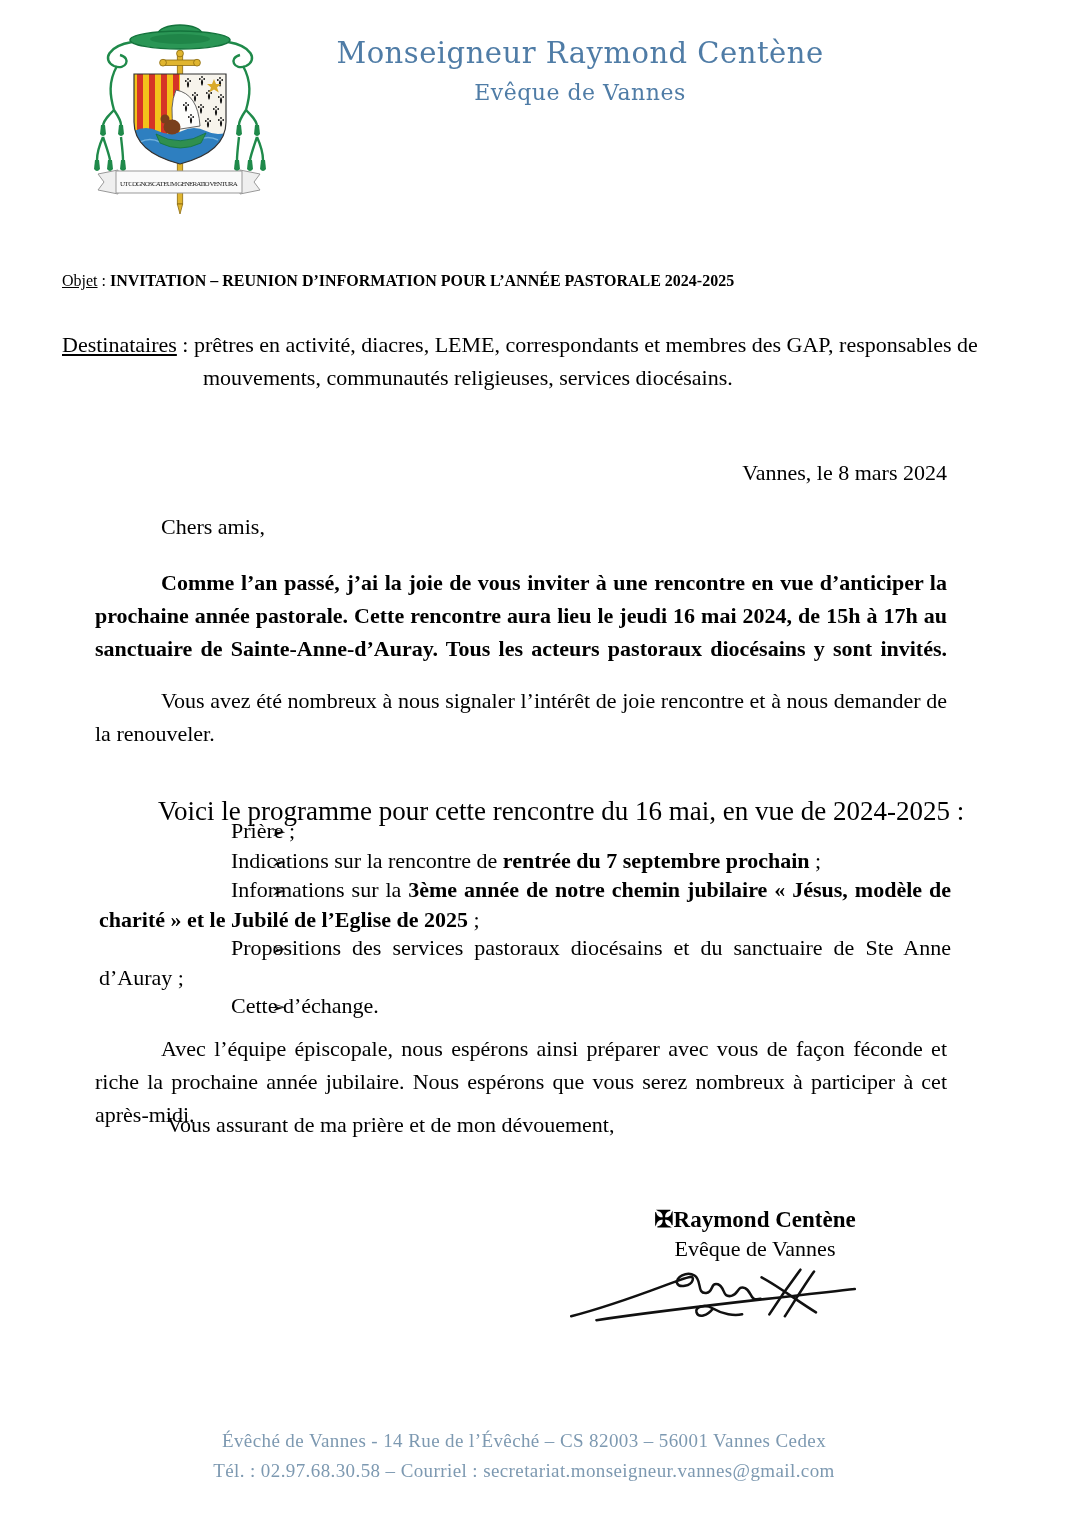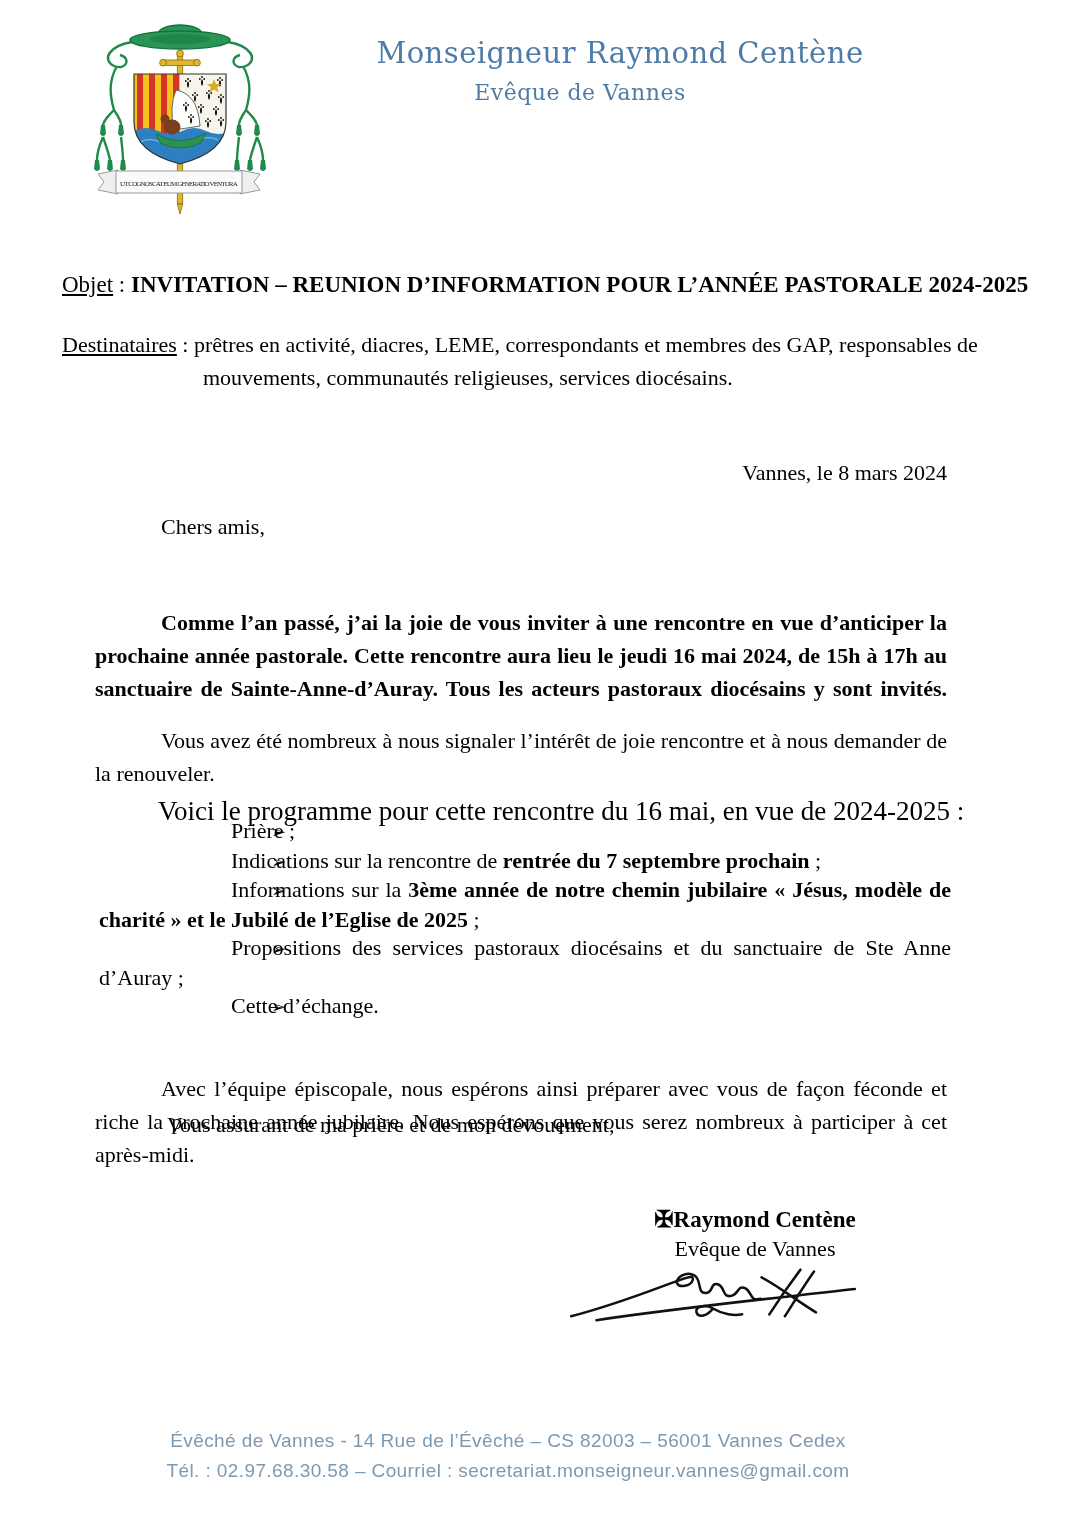--- a/index.html
+++ b/index.html
@@ -2,52 +2,52 @@
 <html style="--accent: #4f7ca6; --footer: #7d99b1;"><head>
 <meta charset="utf-8">
 <style>
   html,body{margin:0;padding:0;background:#ffffff;}
   body{width:1086px;height:1536px;position:relative;font-family:"Liberation Serif",serif;color:#000;}
   .page{position:absolute;left:0;top:0;width:1086px;height:1536px;background:#fff;overflow:hidden;}
 
   
   .crest{position:absolute;left:90px;top:24px;width:178px;height:196px;}
   .hdr{position:absolute;left:330px;width:500px;text-align:center;color:var(--accent,#4f7ca6);font-family:"DejaVu Serif",serif;}
-  .hdr-title{top:36px;font-size:29px;letter-spacing:0.5px;margin-left:40px;}
+  .hdr-title{top:36px;font-size:29px;letter-spacing:0.5px;}
   .hdr-sub{top:80px;font-size:22px;letter-spacing:0.5px;}
 
   
-  .meta-line{position:absolute;left:62px;font-size:23px;white-space:nowrap;}
+  .meta-line{position:absolute;left:62px;font-size:16px;white-space:nowrap;}
   .dest{position:absolute;left:62px;top:328px;width:895px;font-size:22px;line-height:33px;padding-left:141px;text-indent:-141px;white-space:normal;}
   .u{text-decoration:underline;}
   .b{font-weight:bold;}
 
   .dateline{position:absolute;right:139px;top:460px;font-size:22px;}
   .salutation{position:absolute;left:161px;top:514px;font-size:22px;}
 
   .body-block{position:absolute;left:95px;width:852px;font-size:22px;line-height:33px;text-align:justify;}
-  .indent{text-indent:66px;margin-top:40px;}
+  .indent{text-indent:66px;}
   .force-last{text-align-last:justify;}
 
   .program-intro{position:absolute;left:158px;top:796px;font-size:27px;font-weight:normal;}
 
   ul.program{position:absolute;left:95px;top:813px;width:852px;margin:4px;padding:0;font-size:22px;line-height:28.5px;}
   ul.program li{list-style:none;text-align:justify;text-indent:86px;}
   .arrow{display:inline-block;width:46px;font-family:"DejaVu Sans",sans-serif;font-size:18px;}
   .seg-b{font-weight:bold;}
 
   .closing{position:absolute;left:167px;top:1112px;font-size:22px;}
 
   .sig-block{position:absolute;left:540px;top:1206px;width:430px;text-align:center;font-size:23px;}
   .sig-name{font-weight:bold;}
   .sig-title{margin-top:3px;font-size:22px;}
   .sig-scribble{position:absolute;left:563px;top:1258px;width:300px;height:68px;}
 
-  .footer{position:absolute;left:8px;top:1426px;width:1000px;text-align:center;
-          color:var(--footer,#7d99b1);font-family:Liberation Sans, sans-serif;font-size:19px;line-height:30px;letter-spacing:0.4px;}
+  .footer{position:absolute;left:24px;top:1426px;width:1000px;text-align:center;
+          color:var(--footer,#7d99b1);font-family:Liberation Serif, serif;font-size:19px;line-height:30px;letter-spacing:0.4px;}
 </style>
 </head>
 <body>
 
 <div class="page">
 
   <svg class="crest" viewBox="0 0 178 196">
     <defs>
       <clipPath id="shieldclip">
         <path d="M44,50 H136 V98 Q136,128 90,140 Q44,128 44,98 Z"></path>

